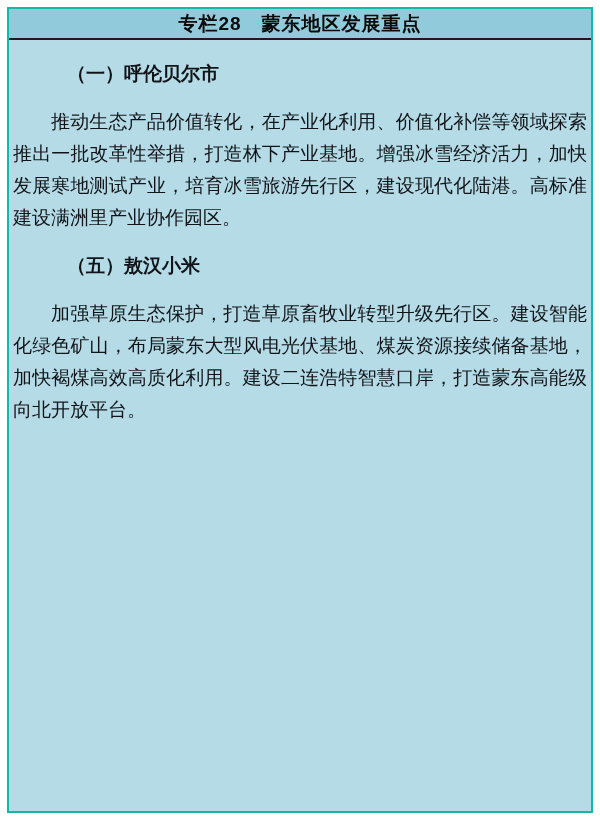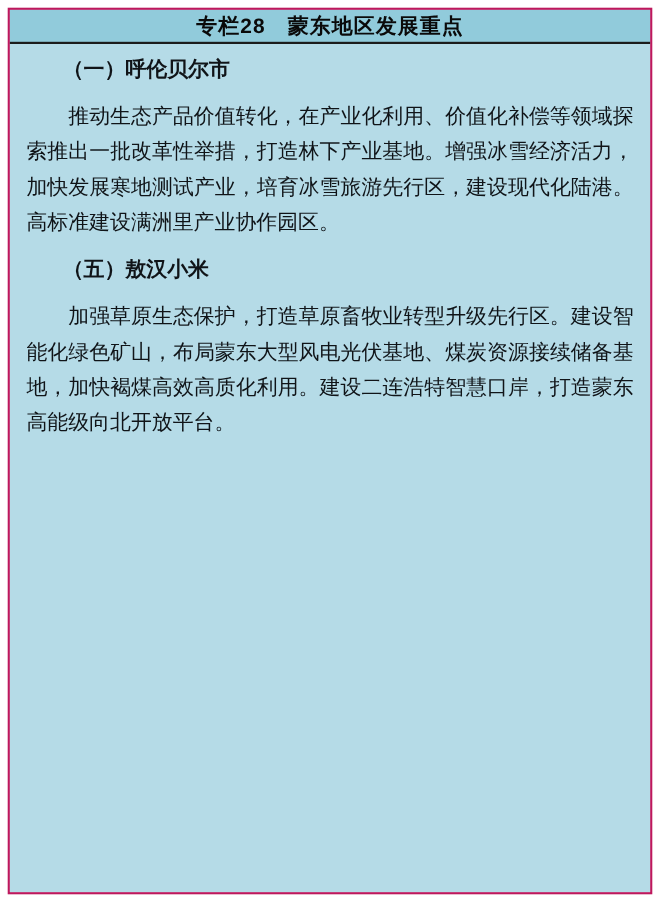--- a/index.html
+++ b/index.html
@@ -13,21 +13,21 @@
     height: 820px;
     background: #ffffff;
     overflow: hidden;
   }
   .panel {
     position: absolute;
     left: 7px;
     top: 7px;
     width: 582px;
     height: 802px;
-    border: 2px solid #be185d;
+    border: 2px solid #14b8a6;
     display: flex;
     flex-direction: column;
     box-sizing: content-box;
   }
   .panel-header {
     flex: 0 0 29px;
     background: #91cbdb;
     border-bottom: 2px solid #1c1c1c;
     display: flex;
     align-items: center;
@@ -44,26 +44,26 @@
     padding: 2px 4px 0 4px;
     font-family: "Liberation Serif", serif;
     font-size: 19px;
     line-height: 32px;
     color: #101418;
     overflow: hidden;
   }
   .section-heading {
     text-indent: 2em;
     font-weight: bold;
-    margin: 6px;
+    margin: 16px;
   }
   .section-para {
     text-indent: 2em;
     text-align: justify;
-    margin: 11px;
+    margin: 0;
   }
 </style>
 </head>
 <body>
 
 <div class="page">
   <div class="panel">
     <div class="panel-header">专栏28　蒙东地区发展重点</div>
     <div class="panel-body">
 

